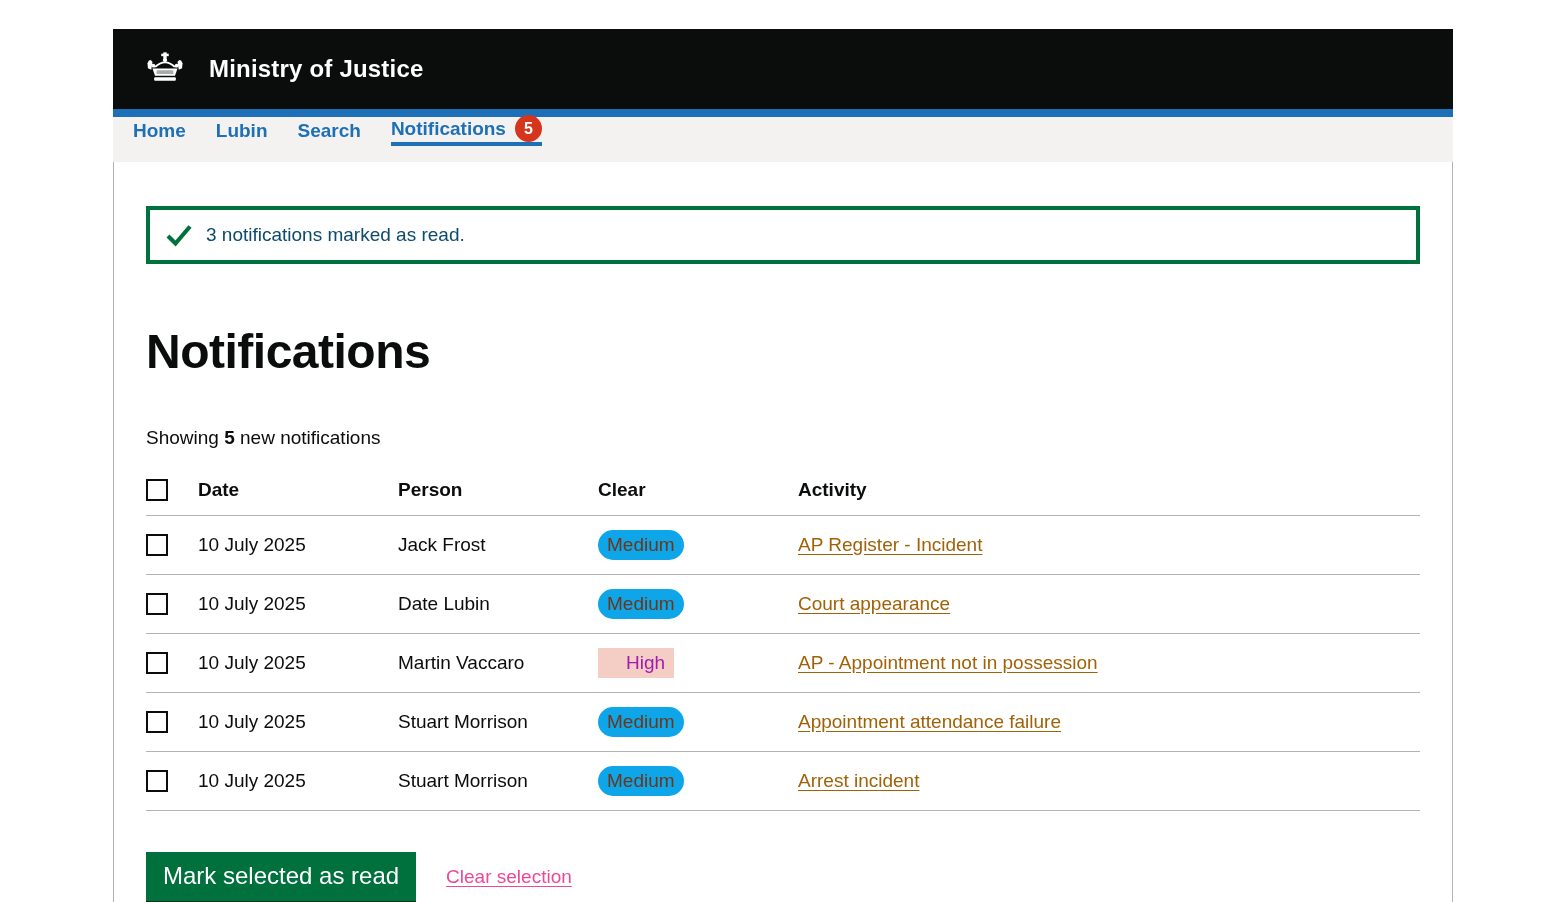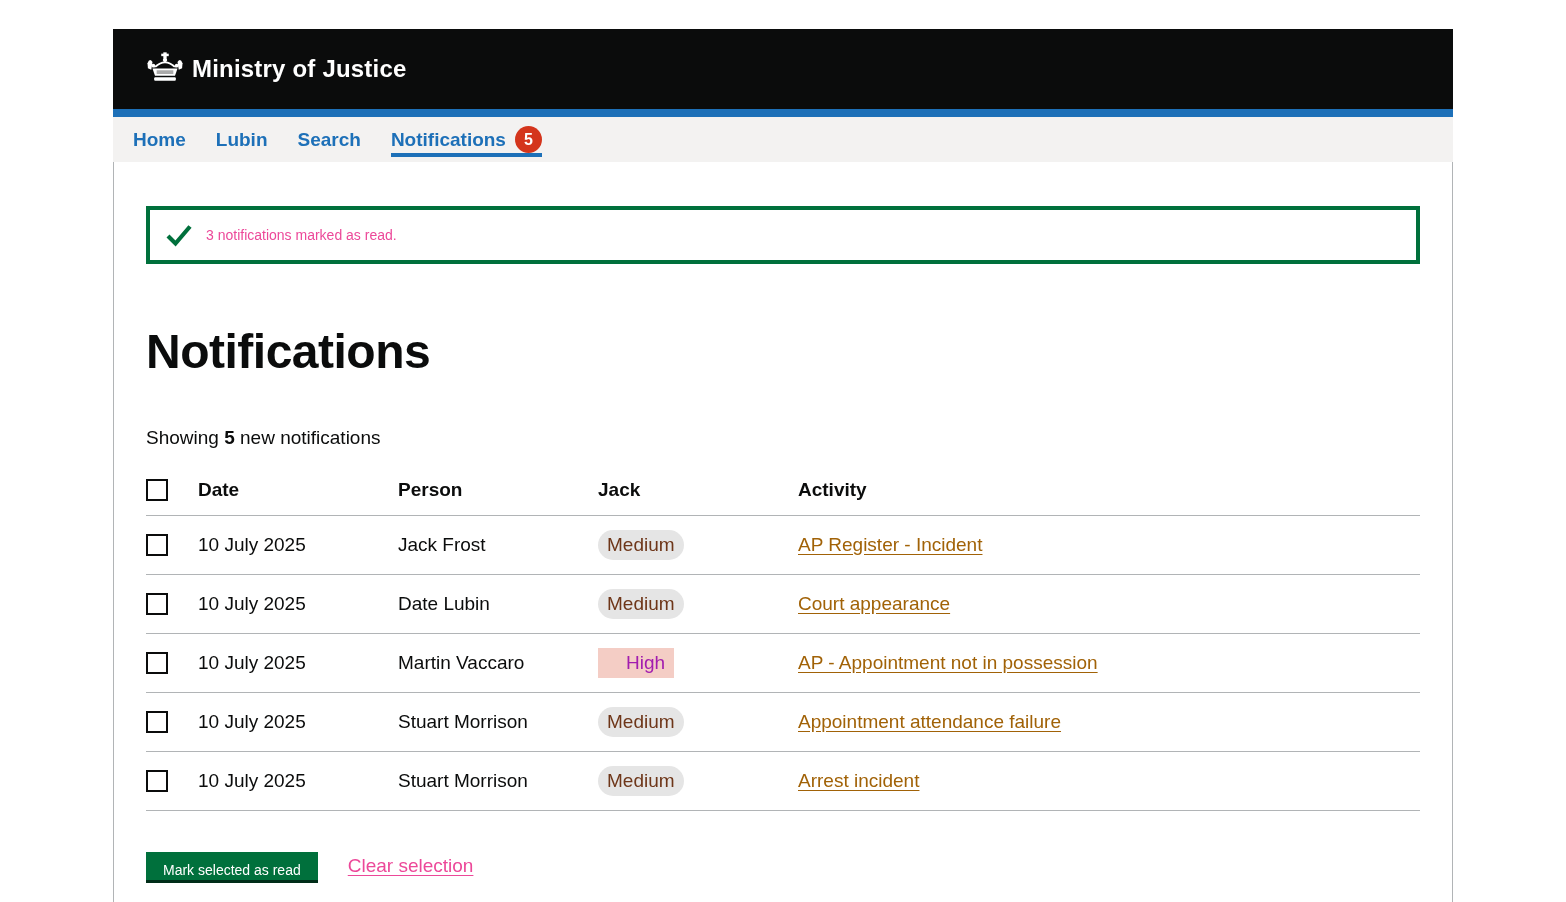--- a/index.html
+++ b/index.html
@@ -23,39 +23,39 @@
   .govuk-header {
     background: #0b0c0c;
     height: 80px;
     display: flex;
     align-items: center;
     padding: 0 32px;
   }
   .header-logo {
     display: flex;
     align-items: center;
-    gap: 7px;
+    gap: 24px;
     color: #ffffff;
   }
   .crown { flex: 0 0 auto; display: block; }
   .org-name {
     font-size: 24px;
     font-weight: 700;
     color: #ffffff;
     letter-spacing: 0.2px;
   }
   .blue-stripe { height: 8px; background: #1d70b8; }
 
   
   .nav-bar {
     background: #f3f2f1;
     height: 45px;
     display: flex;
-    align-items: center;
-    padding: 4px 20px;
+    align-items: flex-end;
+    padding: 16px 20px;
     gap: 30px;
   }
   .nav-item {
     display: flex;
     align-items: center;
     gap: 9px;
     font-size: 19px;
     font-weight: 700;
     color: #1d70b8;
     text-decoration: none;
@@ -87,21 +87,21 @@
   }
 
   .success-banner {
     border: 4px solid #00703c;
     padding: 13px 15px;
     display: flex;
     align-items: center;
     gap: 13px;
     margin-bottom: 60px;
   }
-  .success-banner .msg { font-size: 14px; color: #ec4899; }
+  .success-banner .msg { font-size: 19px; color: #0c4a6e; }
 
   h1.page-title {
     font-size: 48px;
     font-weight: 700;
     letter-spacing: -0.5px;
     margin-bottom: 48px;
   }
 
   .showing-line { font-size: 19px; margin-bottom: 16px; }
   .showing-line strong { font-weight: 700; }
@@ -133,43 +133,43 @@
     display: block;
     cursor: pointer;
   }
 
   .tag {
     display: inline-block;
     padding: 5px 9px 6px 9px;
     font-size: 19px;
     line-height: 1;
   }
-  .tag[data-level="medium"] { background: #e5e5e5; color: #6e3619; border-radius: 15px; }
+  .tag[data-level="medium"] { background: #0ea5e9; color: #6e3619; border-radius: 15px; }
   .tag[data-level="high"]   { background: #f4cdc5; color: #a21caf; padding-left: 28px; }
 
   a.activity-link {
     color: #a16207;
     text-decoration: underline;
     text-underline-offset: 3px;
     cursor: pointer;
   }
 
   .actions-row {
     margin-top: 41px;
     display: flex;
     align-items: center;
     gap: 30px;
   }
   button.primary-button {
     background: #00703c;
     color: #ffffff;
     border: none;
     font-family: "Liberation Sans", "DejaVu Sans", sans-serif;
-    font-size: 14px;
-    padding: 10px 17px 2px 17px;
+    font-size: 24px;
+    padding: 10px 17px 11px 17px;
     box-shadow: 0 3px 0 #002d18;
     cursor: pointer;
   }
   a.clear-link {
     color: #ec4899;
     font-size: 19px;
     text-decoration: underline;
     text-underline-offset: 3px;
     cursor: pointer;
   }
@@ -241,21 +241,21 @@
             <col class="col-rosh">
             <col>
         </colgroup>
         <thead>
           <tr>
             <th>
                 <input type="checkbox" class="checkbox" style="">
               </th>
             <th>Date</th>
             <th>Person</th>
-            <th>Jack</th>
+            <th>Clear</th>
             <th>Activity</th>
           </tr>
         </thead>
         <tbody>
           <tr>
             <td>
                 <input type="checkbox" class="checkbox" style="">
               </td>
             <td>10 July 2025</td>
             <td>Jack Frost</td>

